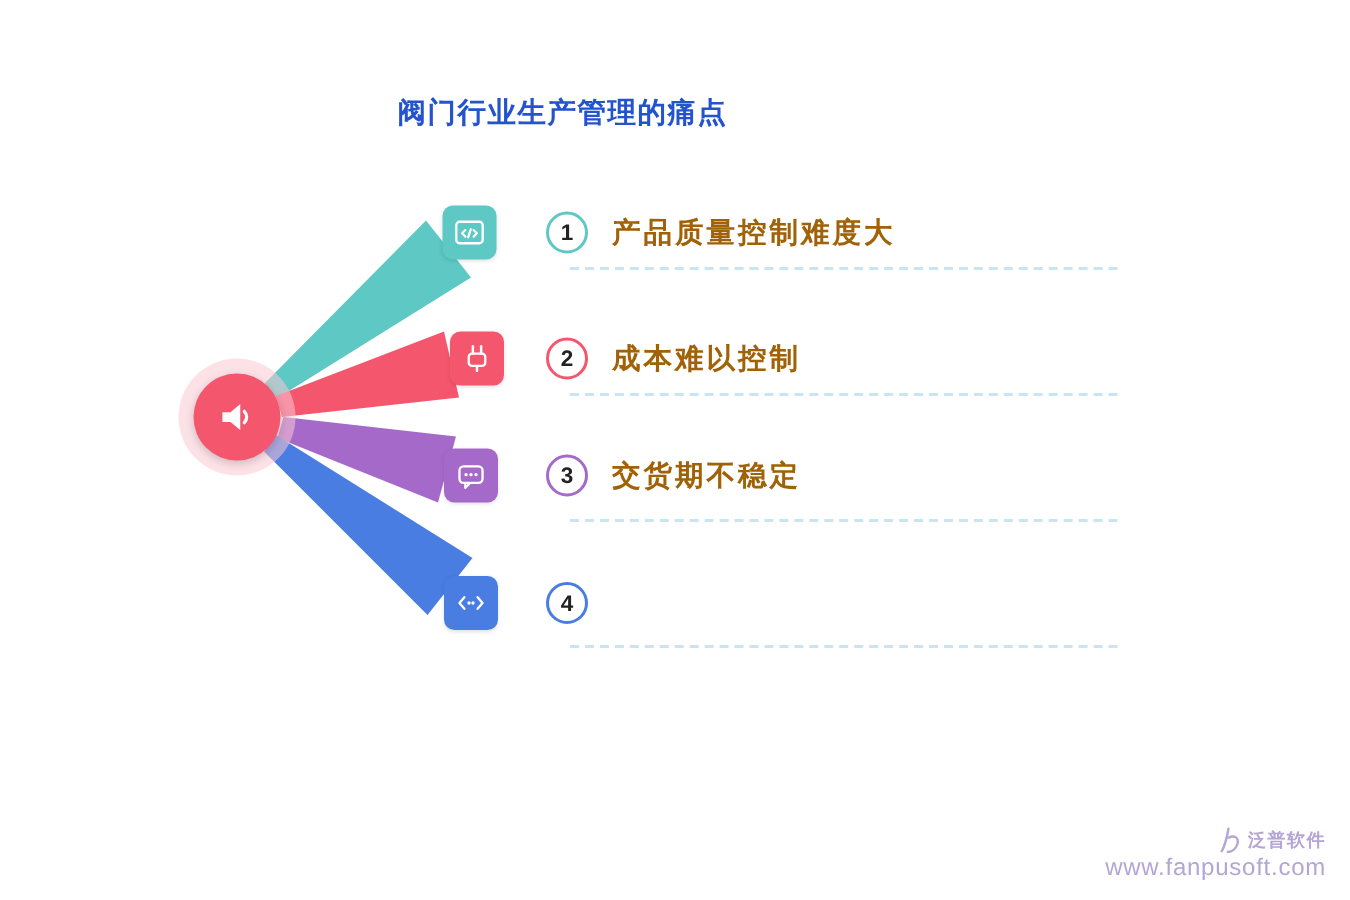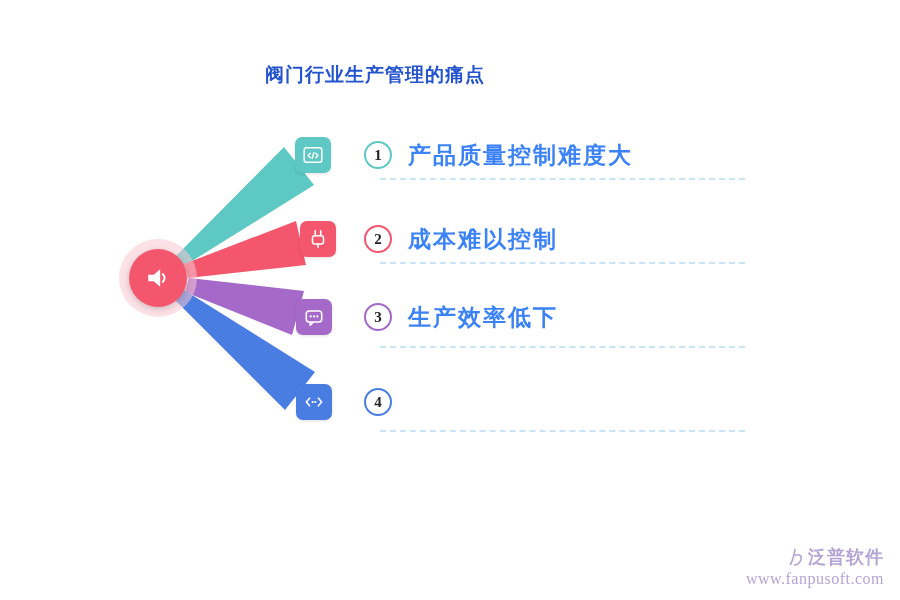--- a/index.html
+++ b/index.html
@@ -1,20 +1,20 @@
 <!DOCTYPE html>
 <html><head>
 <meta charset="utf-8">
 <style>
   * { margin:0; padding:0; box-sizing:border-box; }
   html,body { background:#ffffff; }
   .canvas {
     position:relative; width:900px; height:600px; background:#ffffff;
     overflow:hidden;
-    font-family:Liberation Serif, serif;
+    font-family:Liberation Sans, sans-serif;
   }
   .title {
     position:absolute; left:265px; top:62px;
     font-size:19px; font-weight:bold; color:var(--c,#2353cd); letter-spacing:1px;
   }
   .ribbons { position:absolute; left:0; top:0; width:900px; height:600px; }
   .ribbon { fill:var(--c,#ccc); }
   .halo {
     position:absolute; left:119px; top:239px; width:78px; height:78px;
     border-radius:50%; background:var(--c,#f9c9d3); opacity:.55;
@@ -31,25 +31,25 @@
     display:flex; align-items:center; justify-content:center;
     box-shadow:0 1px 3px rgba(0,0,0,.12);
   }
   .row { position:absolute; display:flex; align-items:center; height:30px; }
   .num {
     width:28px; height:28px; border-radius:50%;
     border:2px solid var(--c,#999); background:#fff;
     display:flex; align-items:center; justify-content:center;
     font-size:15px; font-weight:bold; color:#222;
   }
-  .label { margin-left:16px; font-size:23px; font-weight:bold; color:#3b82f6; letter-spacing:2px;text-align:center; }
+  .label { margin-left:16px; font-size:19px; font-weight:bold; color:#a16207; letter-spacing:2px;text-align:center; }
   .dash { position:absolute; border-top:2px dashed var(--c,#c9e4f4); }
   .watermark { position:absolute; right:16px; bottom:12px; text-align:right; color:var(--c,#b4a5d5); }
   .wm-top { display:flex; align-items:center; justify-content:flex-end; gap:4px; }
-  .brand { font-size:18px; font-weight:bold; letter-spacing:1px; }
+  .brand { font-size:12px; font-weight:bold; letter-spacing:1px; }
   .url { font-size:16px; letter-spacing:.5px; margin-top:1px; }
 </style>
 </head>
 <body>
 
 <div class="canvas">
 
   <h1 class="title" style="--c: #2353cd;">阀门行业生产管理的痛点</h1>
 
   <svg class="ribbons" viewBox="0 0 900 600" aria-hidden="true">
@@ -99,21 +99,21 @@
     <svg width="22" height="22" viewBox="0 0 20 20">
       <rect x="3" y="4.5" width="14" height="10" rx="2.5" fill="none" stroke="#ffffff" stroke-width="1.4"></rect>
       <polyline points="6.5,14.5 6.5,17.5 9.5,14.5" fill="none" stroke="#ffffff" stroke-width="1.3" stroke-linejoin="round"></polyline>
       <circle cx="7" cy="9.5" r="1" fill="#ffffff"></circle>
       <circle cx="10" cy="9.5" r="1" fill="#ffffff"></circle>
       <circle cx="13" cy="9.5" r="1" fill="#ffffff"></circle>
     </svg>
   </div>
   <div class="row" style="left:364px;top:302px;">
     <div class="num" style="--c: #a569c9;">3</div>
-    <div class="label">生产效率低下</div>
+    <div class="label">交货期不稳定</div>
   </div>
   <div class="dash" style="left: 380px; top: 346px; width: 365px; --c: #c9e4f4;"></div>
 
   <div class="icon-box" style="left: 296px; top: 384px; --c: #4a7de2;">
     <svg width="22" height="22" viewBox="0 0 20 20">
       <polyline points="6,6.5 3,10 6,13.5" fill="none" stroke="#ffffff" stroke-width="1.4" stroke-linecap="round" stroke-linejoin="round"></polyline>
       <polyline points="14,6.5 17,10 14,13.5" fill="none" stroke="#ffffff" stroke-width="1.4" stroke-linecap="round" stroke-linejoin="round"></polyline>
       <circle cx="8.8" cy="10" r="1" fill="#ffffff"></circle>
       <circle cx="11.2" cy="10" r="1" fill="#ffffff"></circle>
     </svg>

